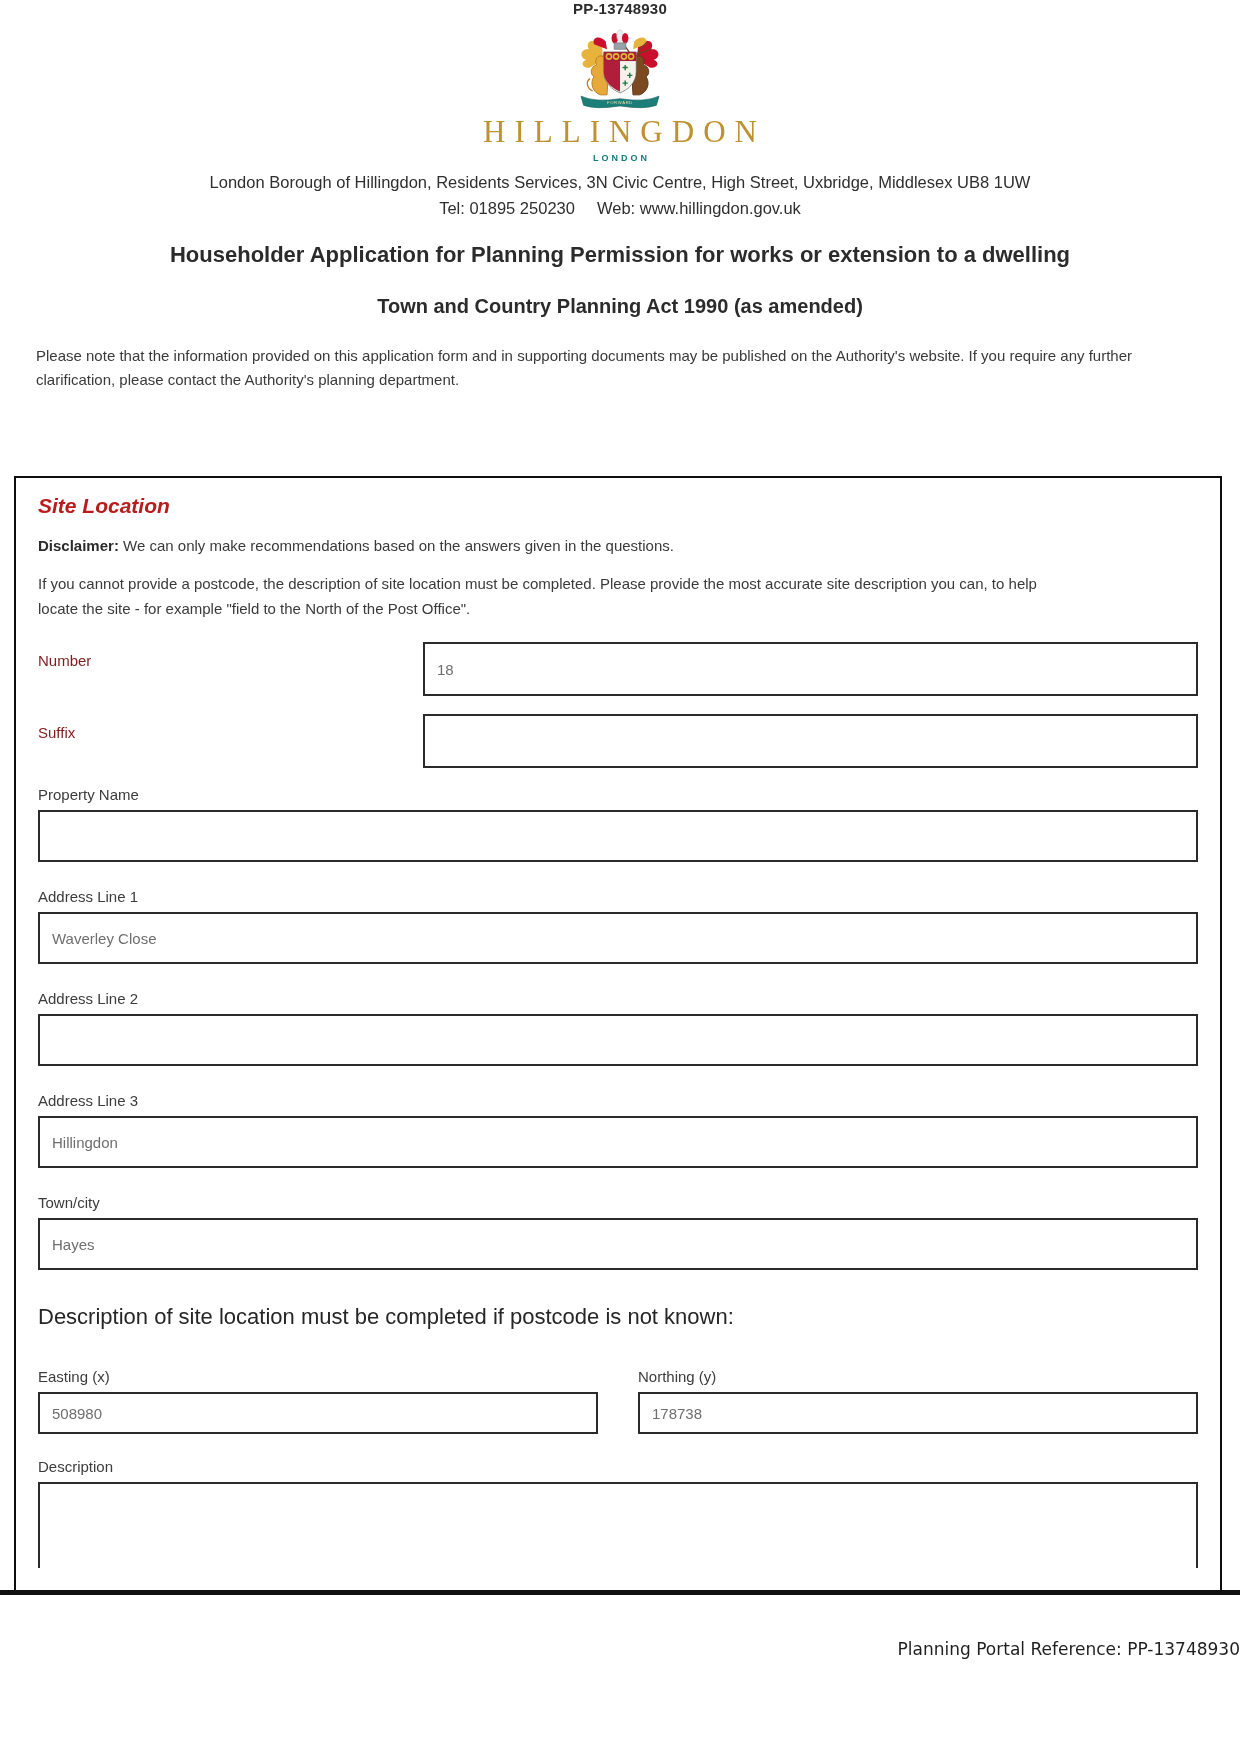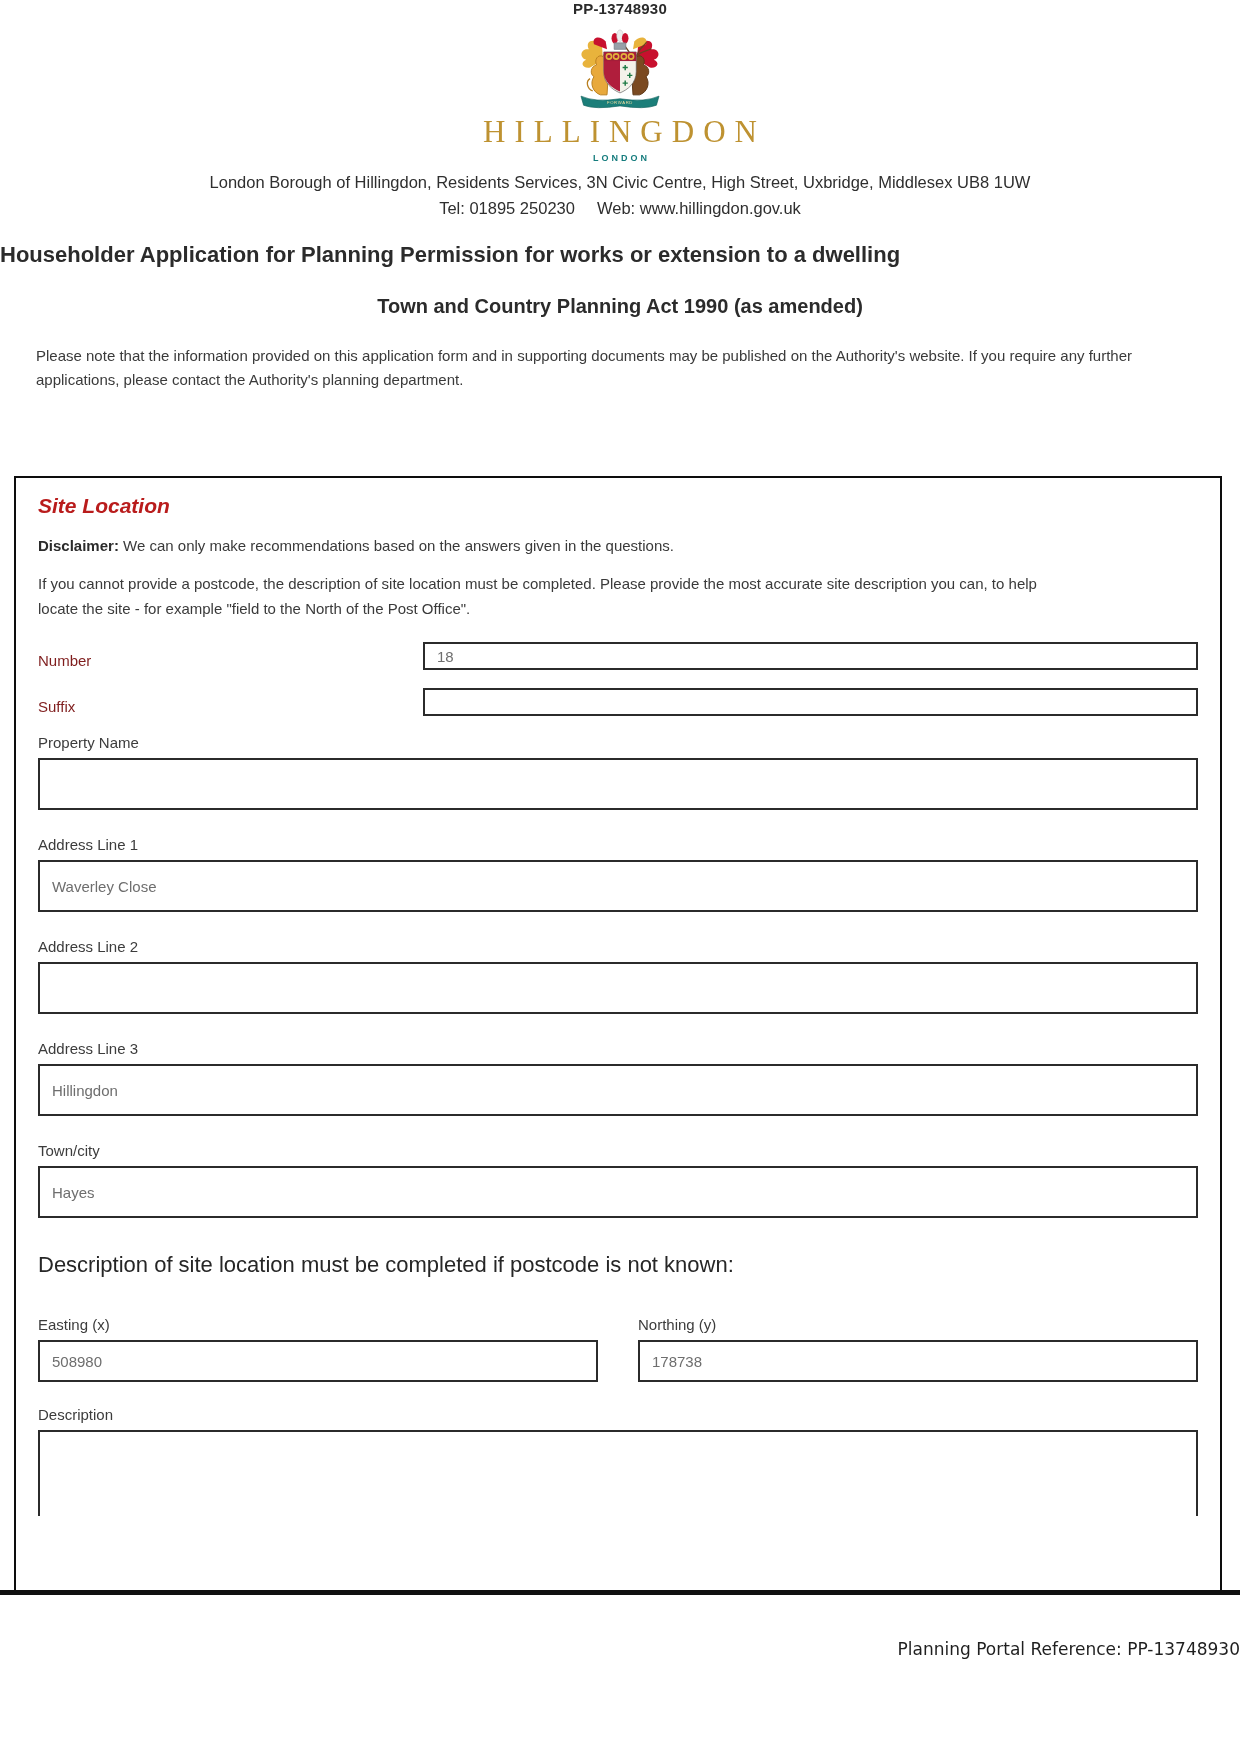--- a/index.html
+++ b/index.html
@@ -48,20 +48,21 @@
     margin-top: 10px;
   }
   .org-contact {
     text-align: center;
     font-size: 16.5px;
     color: #2f2f2f;
     margin-top: 7px;
   }
   .org-contact .gap { display: inline-block; width: 22px; }
   .form-title {
+    text-align: center;
     font-size: 22px;
     color: #2b2b2b;
     margin-top: 24px;
   }
   .form-subtitle {
     text-align: center;
     font-size: 20px;
     color: #2b2b2b;
     margin-top: 27px;
   }
@@ -107,21 +108,21 @@
     max-width: 1030px;
   }
 
   .field-row { display: flex; align-items: flex-start; margin-bottom: 18px; }
   .field-row .side-label {
     flex: 0 0 385px;
     font-size: 15px;
     color: #7f1d1d;
     padding-top: 10px;
   }
-  .field-row input { flex: 1 1 auto; height: 28px; }
+  .field-row input { flex: 1 1 auto; height: 54px; }
 
   .field-group { margin-bottom: 26px; }
   .field-label {
     display: block;
     font-size: 15px;
     color: #3c3c3c;
     margin-bottom: 7px;
   }
   input.text-input, textarea.text-area {
     width: 100%;
@@ -216,21 +217,21 @@
 
   <div class="org-address">London Borough of Hillingdon, Residents Services, 3N Civic Centre, High Street, Uxbridge, Middlesex UB8 1UW</div>
   <div class="org-contact">
     <span>Tel: 01895 250230</span><span class="gap"></span><span>Web: www.hillingdon.gov.uk</span>
   </div>
 
   <h1 class="form-title">Householder Application for Planning Permission for works or extension to a dwelling</h1>
   <h2 class="form-subtitle">Town and Country Planning Act 1990 (as amended)</h2>
 
   <div class="pub-note">
-    <div class="pub-note-body">Please note that the information provided on this application form and in supporting documents may be published on the Authority's website. If you require any further applications, please contact the Authority's planning department.</div>
+    <div class="pub-note-body">Please note that the information provided on this application form and in supporting documents may be published on the Authority's website. If you require any further clarification, please contact the Authority's planning department.</div>
   </div>
 
   <div class="form-box">
     <div class="section-heading">Site Location</div>
 
     <div class="disclaimer">
       <b>Disclaimer:</b>
       <span>We can only make recommendations based on the answers given in the questions.</span>
     </div>
 

